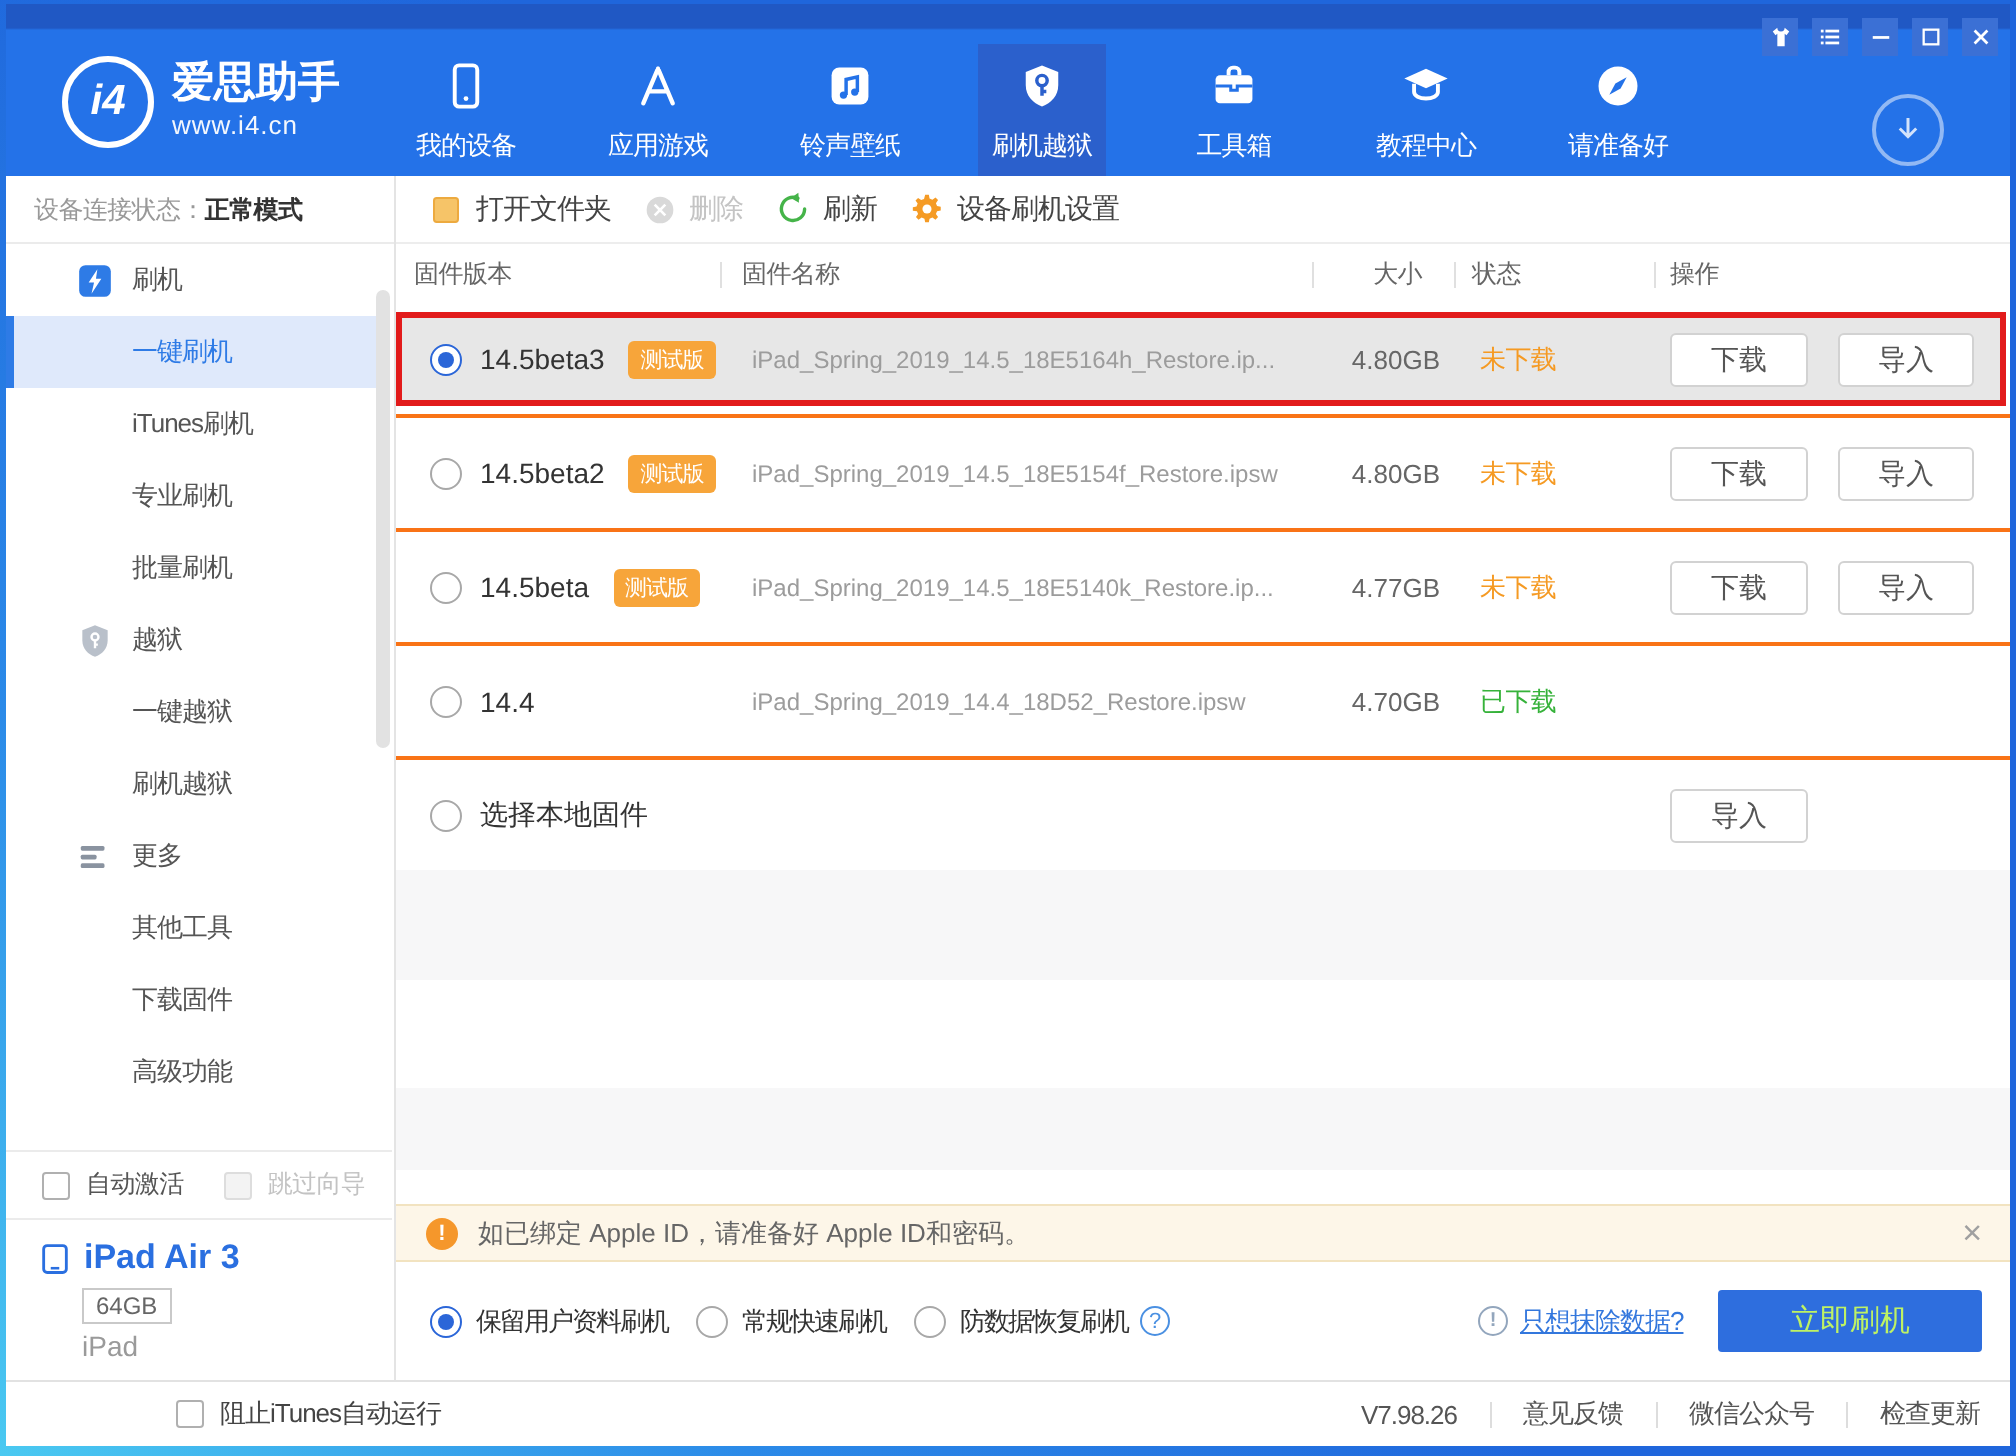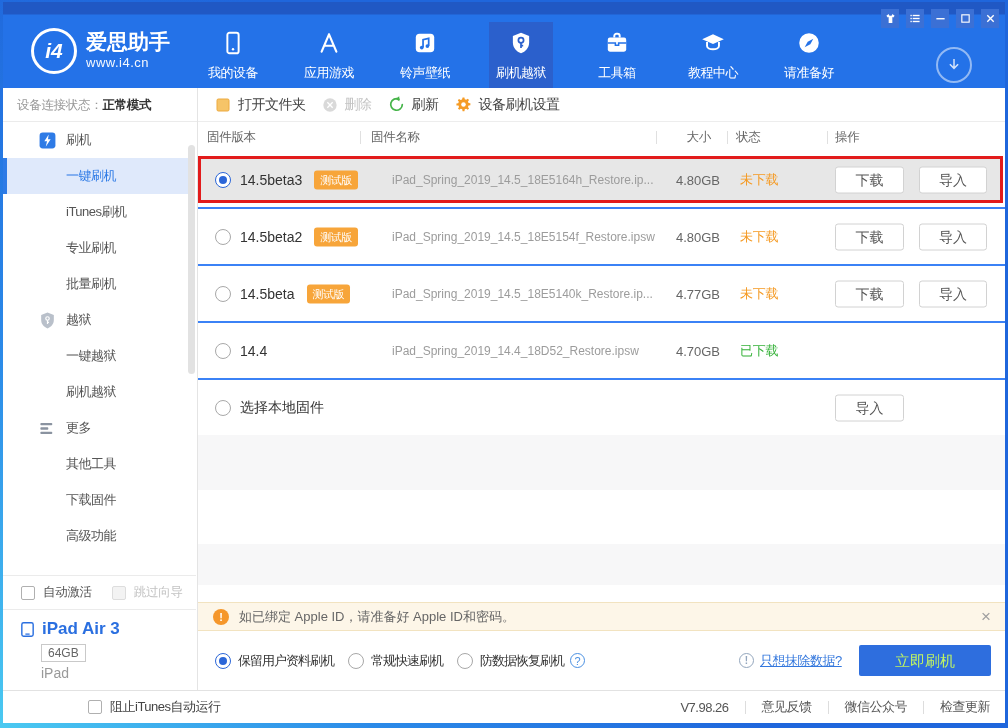--- a/index.html
+++ b/index.html
@@ -46,31 +46,31 @@
 .main{position:absolute;left:195px;top:86px;right:0;bottom:33px;background:#fff;}
 .toolbar{height:34px;display:flex;align-items:center;padding-left:17px;border-bottom:1px solid #ededed;}
 .tb-item{display:flex;align-items:center;margin-right:16px;font-size:14px;letter-spacing:-0.5px;color:#444;}
 .tb-item .ticon{margin-right:7px;display:flex;}
 .tb-item.disabled{color:#c4c4c4;}
 .thead{position:relative;height:30px;font-size:12.5px;letter-spacing:-0.3px;color:#666;}
 .thead span{position:absolute;top:7px;}
 .th-sep{position:absolute;top:9px;width:1px;height:13px;background:#e0e0e0;}
 .rows{position:relative;}
 .trow{position:relative;height:57px;}
-.trow.sep{border-top:2px solid #3b82f6;}
+.trow.sep{border-top:2px solid #f97316;}
 .row1{height:55px;}
 .redbox{position:absolute;left:0px;top:4px;right:2px;bottom:4px;border:3px solid #e21b1b;background:#e7e7e7;}
 .cell{position:absolute;top:50%;transform:translateY(-50%);}
 .c-radio{left:17px;}
 .radio{width:16px;height:16px;border:1px solid #a8a8a8;border-radius:50%;background:#fff;display:flex;align-items:center;justify-content:center;}
 .radio.sel{border-color:#2b66d8;}
 .radio.sel i{width:8px;height:8px;border-radius:50%;background:#2b66d8;display:block;}
 .c-ver{left:42px;font-size:14px;color:#333;display:flex;align-items:center;white-space:nowrap;text-align:center;}
 .badge{margin-left:12px;background:#f7a53a;color:#fff;font-size:11px;letter-spacing:-0.5px;padding:2px 6px;border-radius:3px;}
-.c-name{left:194px;font-size:12px;color:#9c9c9c;white-space:nowrap;}
+.c-name{left:178px;font-size:12px;color:#9c9c9c;white-space:nowrap;}
 .c-size{left:432px;width:90px;text-align:right;font-size:13px;color:#666;}
 .c-status{left:542px;font-size:13px;letter-spacing:-0.3px;}
 .st-orange{color:#f59a23;}
 .st-green{color:#36b23a;}
 .btn{position:absolute;top:50%;transform:translateY(-50%);width:69px;height:27px;border:1px solid #d2d2d2;border-radius:3px;background:#fff;color:#555;font-size:14px;text-align:center;line-height:25px;}
 .b1{left:637px;}
 .b2{left:721px;width:68px;}
 .fillA{position:absolute;left:0;right:0;top:347px;height:55px;background:#f7f7f8;}
 .fillB{position:absolute;left:0;right:0;top:456px;height:41px;background:#f7f7f8;}
 

